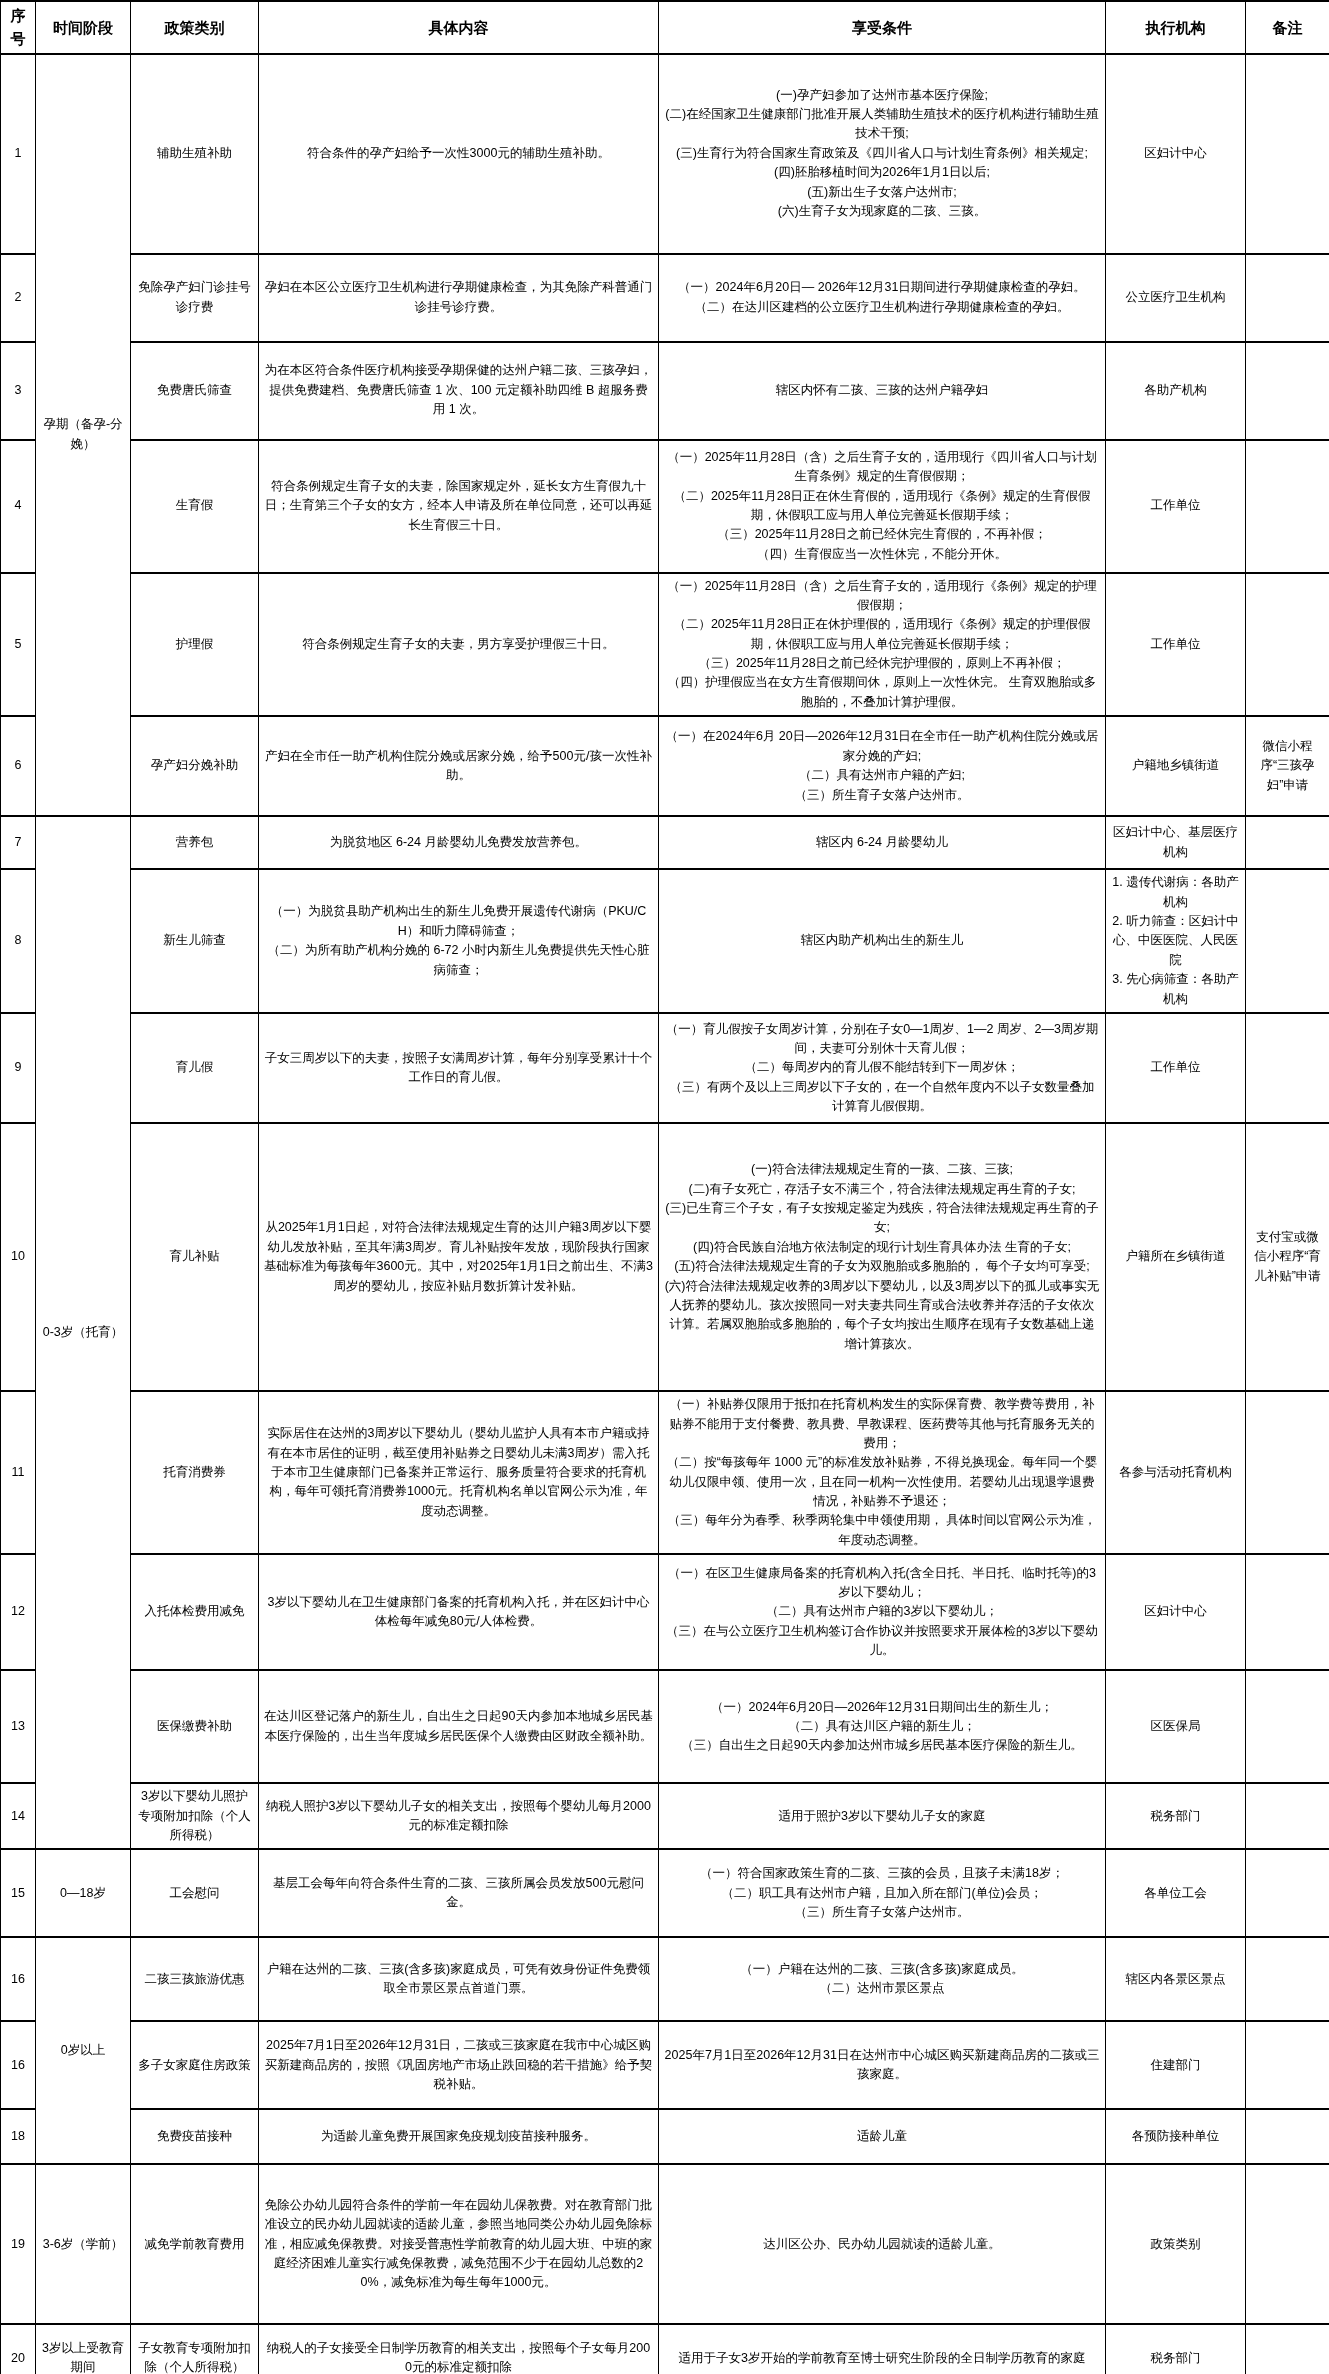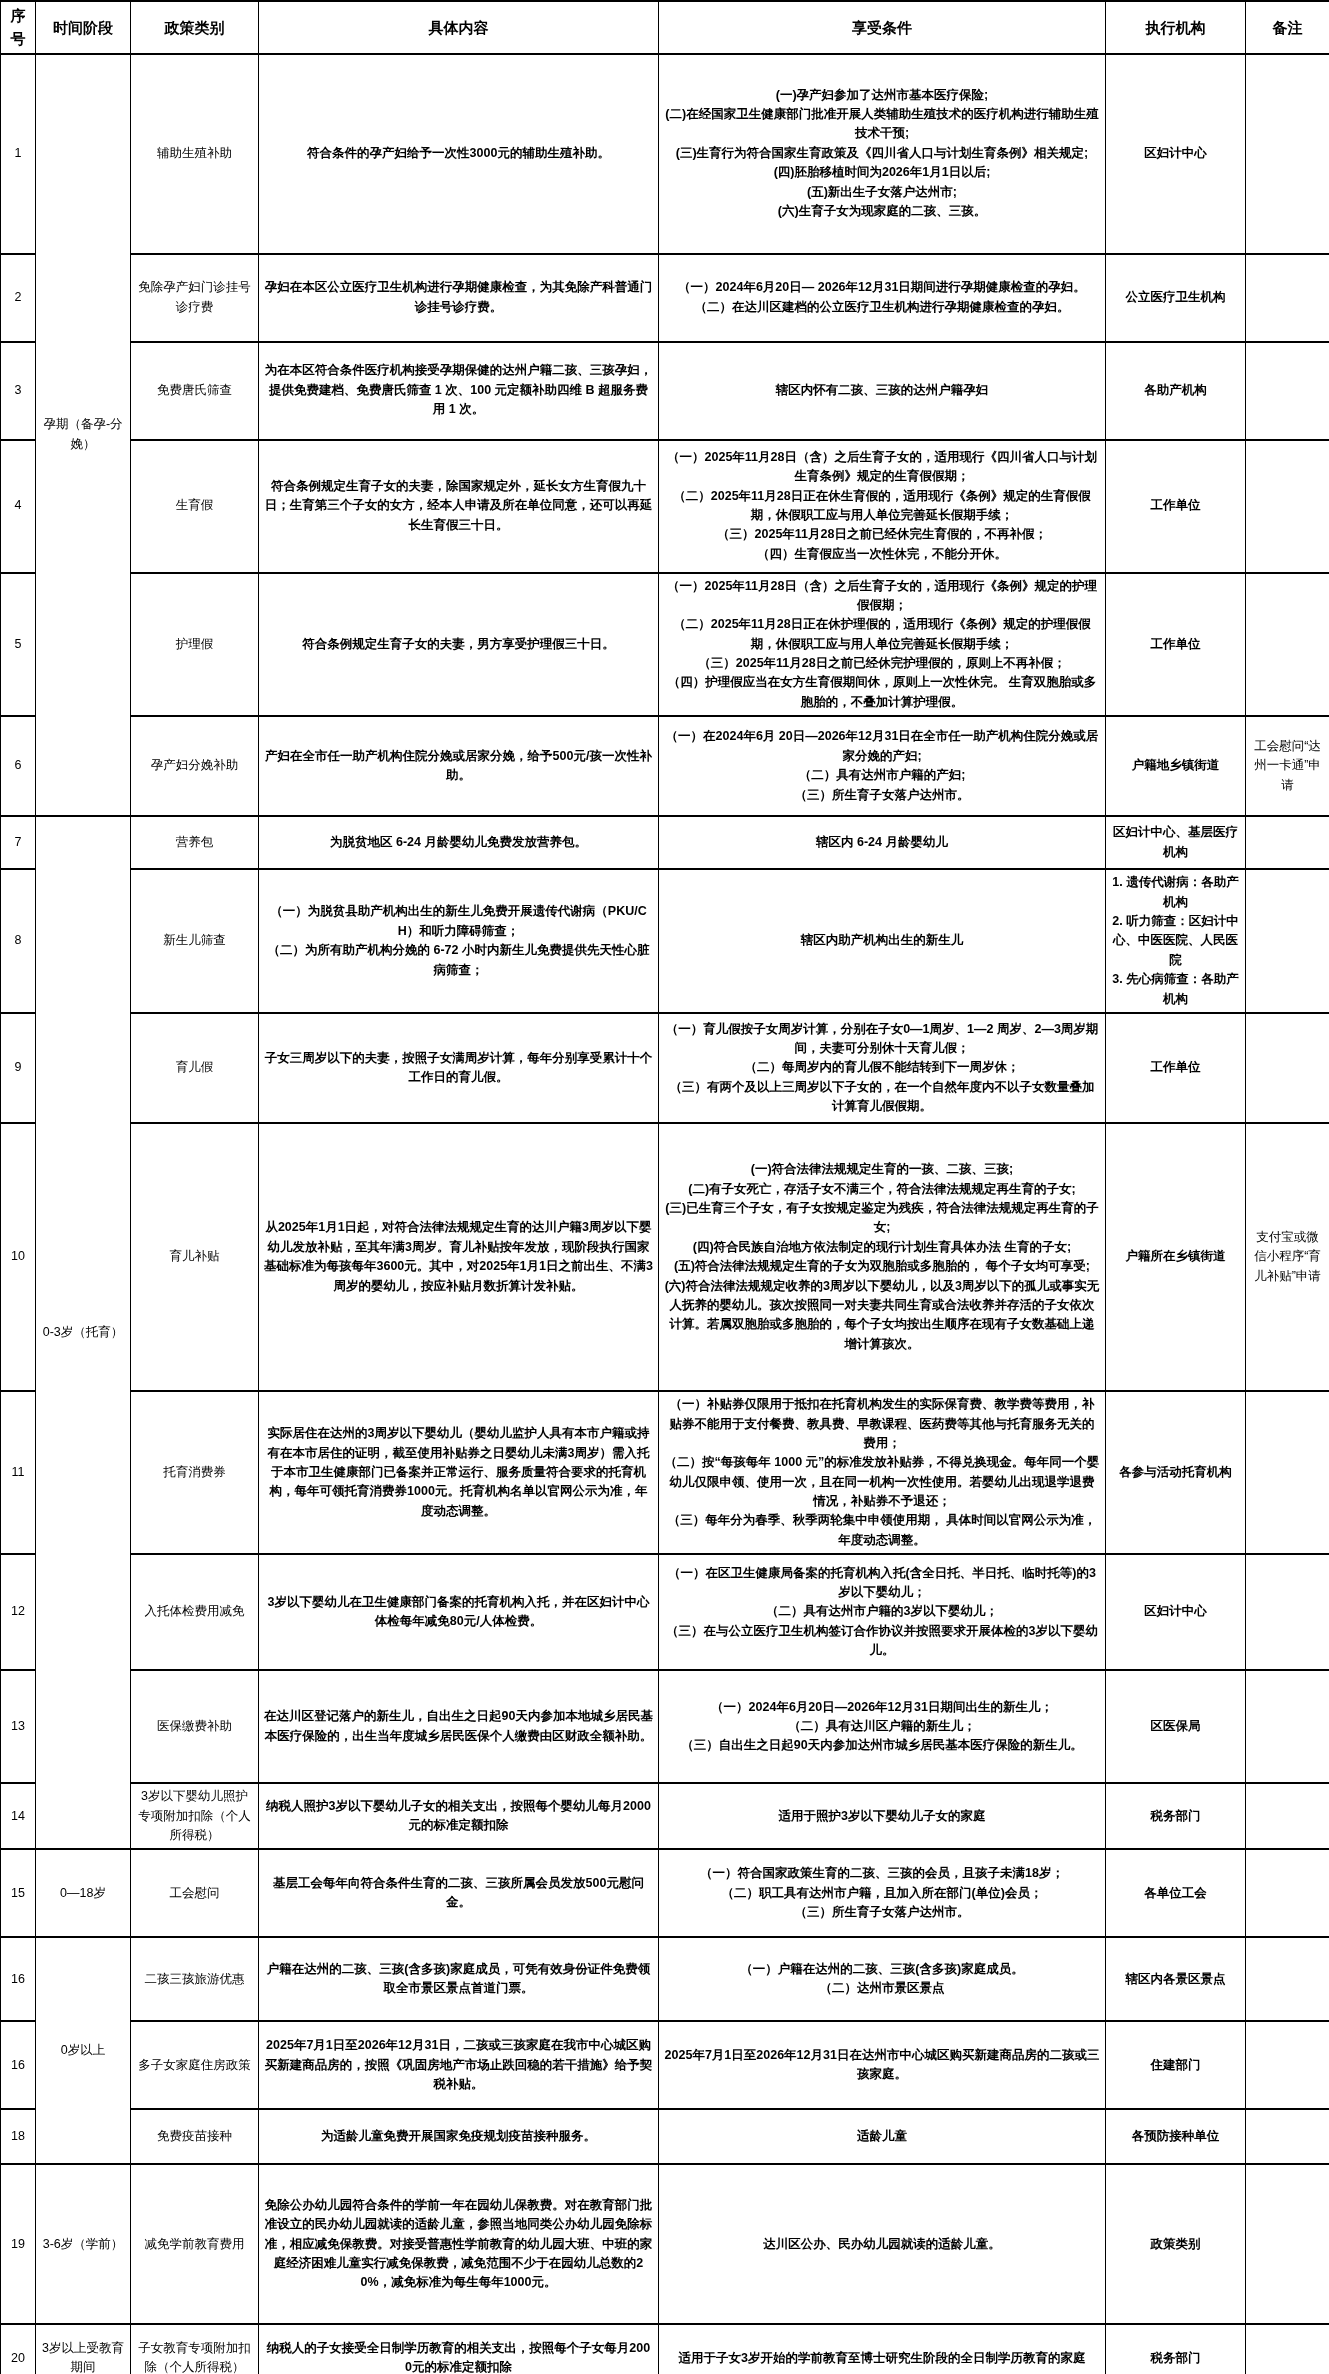--- a/index.html
+++ b/index.html
@@ -14,21 +14,21 @@
     overflow:hidden;
   }
   table.policy th { font-size:15px; font-weight:bold; height:26px; padding:2px 3px; }
   td.c-no { font-size:13px; }
   td.c-stage { font-size:12.5px; }
   td.c-cat { font-size:12.5px; }
   td.c-content { text-align:left; }
   td.c-cond { text-align:left; }
   td.c-agency { font-size:12.5px; }
   td.c-remark { font-size:12.5px; }
-  .pre { white-space:pre-line;font-weight:bold; }
+  .pre { white-space:pre-line; }
 </style>
 </head>
 <body>
 
 <div class="page">
   <table class="policy">
     <colgroup>
       <col style="width:35px">
         <col style="width:95px">
         <col style="width:128px">
@@ -103,21 +103,21 @@
           <td class="c-remark"></td>
         </tr>
         <tr style="height: 100px;">
           <td class="c-no">6</td>
           <td class="c-cat">孕产妇分娩补助</td>
           <td class="c-content pre">产妇在全市任一助产机构住院分娩或居家分娩，给予500元/孩一次性补助。</td>
           <td class="c-cond pre">（一）在2024年6月 20日—2026年12月31日在全市任一助产机构住院分娩或居家分娩的产妇;
 （二）具有达州市户籍的产妇;
 （三）所生育子女落户达州市。</td>
           <td class="c-agency pre">户籍地乡镇街道</td>
-          <td class="c-remark">工会慰问“达州一卡通”申请</td>
+          <td class="c-remark">微信小程序“三孩孕妇”申请</td>
         </tr>
         <tr style="height: 53px;">
           <td class="c-no">7</td>
           <td class="c-stage" rowspan="8">0-3岁（托育）</td>
           <td class="c-cat">营养包</td>
           <td class="c-content pre">为脱贫地区 6-24 月龄婴幼儿免费发放营养包。</td>
           <td class="c-cond pre">辖区内 6-24 月龄婴幼儿</td>
           <td class="c-agency pre">区妇计中心、基层医疗机构</td>
           <td class="c-remark"></td>
         </tr>

